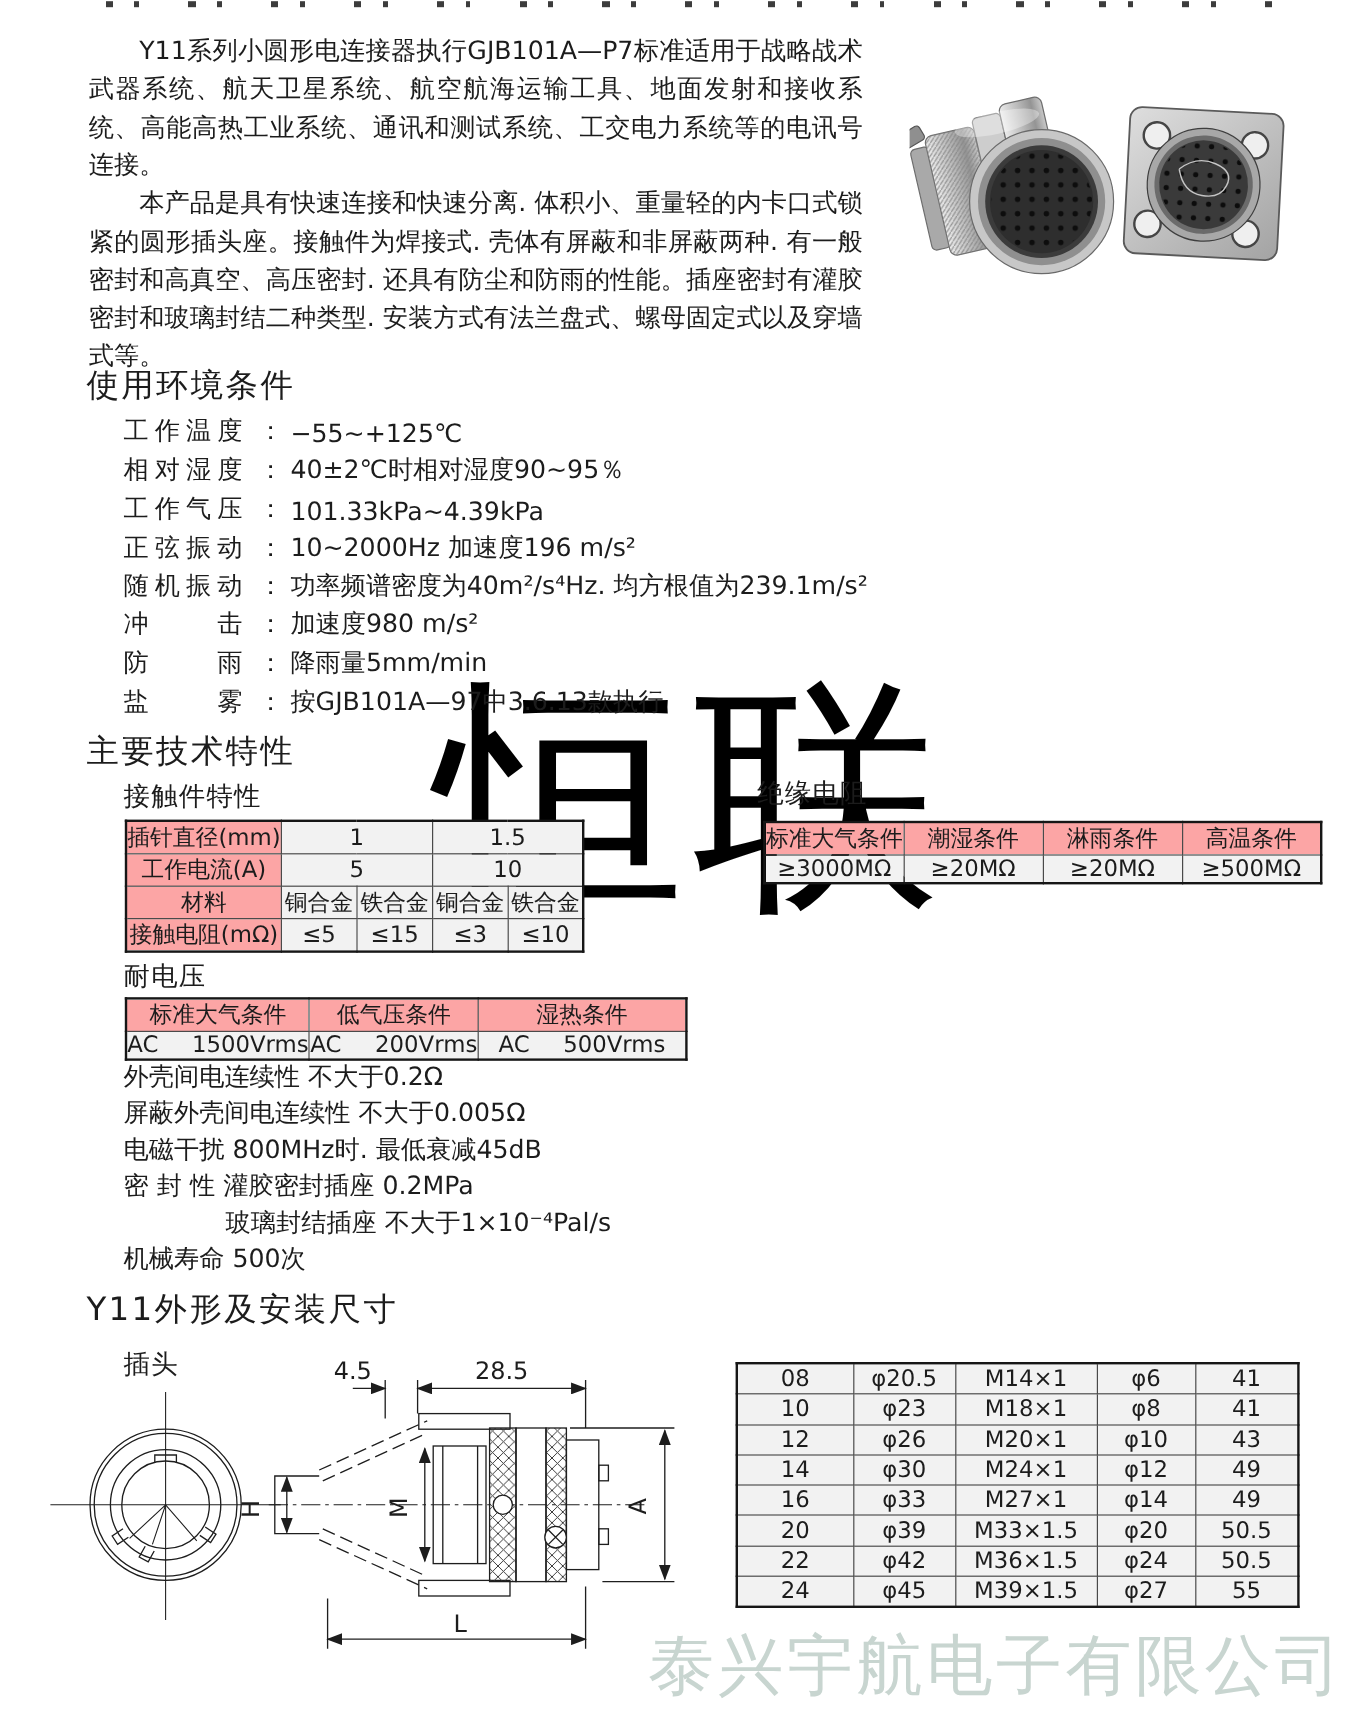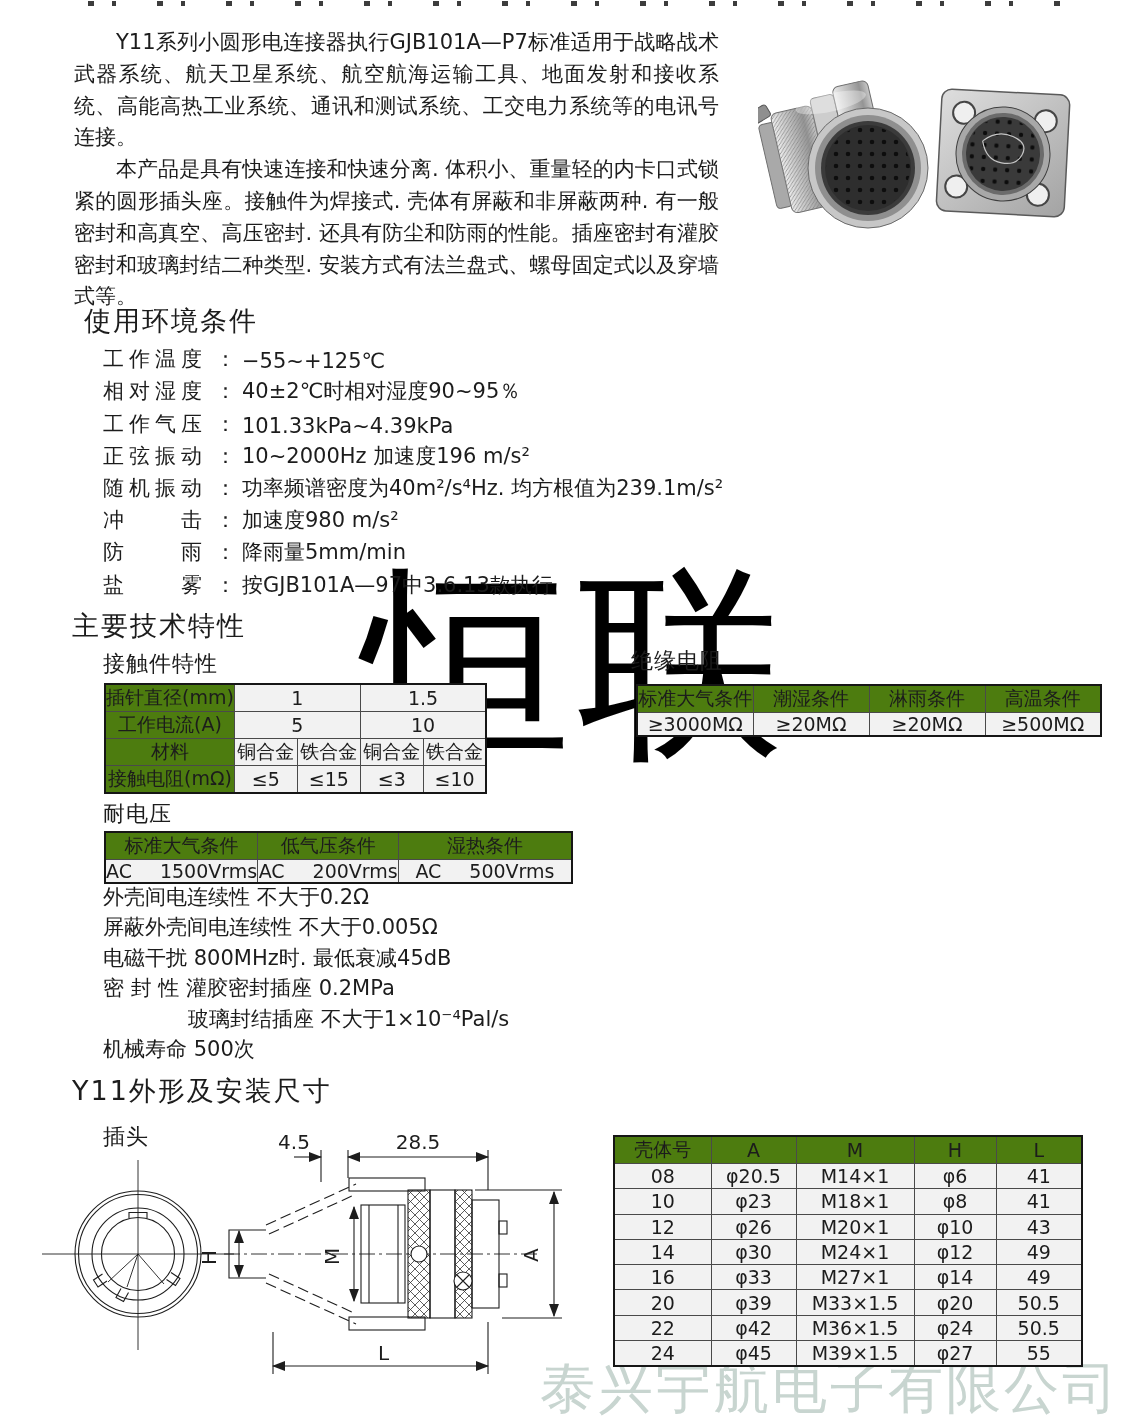--- a/index.html
+++ b/index.html
@@ -32,21 +32,21 @@
   .env-list{position:absolute;left:103px;top:341px;font-size:21px;}
   .env-row{height:32.2px;display:flex;align-items:flex-end;white-space:nowrap;}
   .env-label{display:inline-block;width:112px;letter-spacing:5px;}
   .env-colon{margin:0 6px 0 0;}
 
   
   table{border-collapse:collapse;table-layout:fixed;font-size:19px;position:absolute;}
   table,td{border:1px solid #4a4a4a;}
   table{border:2px solid #161616;}
   td{text-align:center;padding:0;overflow:hidden;white-space:nowrap;background:#f2f2f2;}
-  td.shade{background:#4d7c0f;}
+  td.shade{background:#fca5a5;}
   .t-contact td{height:24px;}
   .t-insul td,.t-volt td{height:22px;}
   .t-dims td{height:24.3px;}
   .ac{display:inline-block;margin-right:28px;}
 
   
   .notes{position:absolute;left:103px;top:882px;font-size:21px;line-height:30.4px;}
   .notes .indent{padding-left:85px;}
 
   
@@ -120,21 +120,21 @@
         <circle cx="28" cy="109" r="11" fill="#efefef" stroke="#454545" stroke-width="2"></circle>
         <circle cx="110" cy="113" r="11" fill="#efefef" stroke="#454545" stroke-width="2"></circle>
         <circle cx="73" cy="74" r="47" fill="#a8a8a8" stroke="#3e3e3e"></circle>
         <circle cx="73" cy="74" r="41" fill="#6b6b6b"></circle>
         <circle cx="73" cy="74" r="37" fill="#3a3a3a"></circle>
         <circle cx="73" cy="74" r="36" fill="url(#rp)"></circle>
         <path d="M52,62 q14,-12 30,-6 q16,6 10,18 q-5,11 -20,9 q-16,-2 -20,-21" stroke="#c4c4c4" fill="none" stroke-width="1.2"></path>
       </g>
     </svg>
 
-    <div class="h1" style="left:84px;top:303px;">使用环境条件</div>
+    <div class="h1" style="left:72px;top:303px;">使用环境条件</div>
     <div class="env-list">
       <div class="env-row">
           <span class="env-label">工作温度</span>
           <span class="env-colon">：</span>
           <span>−55~+125℃</span>
         </div>
       <div class="env-row">
           <span class="env-label">相对湿度</span>
           <span class="env-colon">：</span>
           <span>40±2℃时相对湿度90~95％</span>
@@ -343,27 +343,20 @@
 
     <table class="t-dims" style="left:613px;top:1135px;">
       <colgroup>
           <col style="width:97px">
           <col style="width:85px">
           <col style="width:118px">
           <col style="width:82px">
           <col style="width:86px">
         </colgroup>
       <tbody>
-          <tr>
-        <td class="shade">壳体号</td>
-        <td class="shade">A</td>
-        <td class="shade">M</td>
-        <td class="shade">H</td>
-        <td class="shade">L</td>
-      </tr>
       <tr>
             <td>08</td>
             <td>φ20.5</td>
             <td>M14×1</td>
             <td>φ6</td>
             <td>41</td>
           </tr>
       <tr>
             <td>10</td>
             <td>φ23</td>

